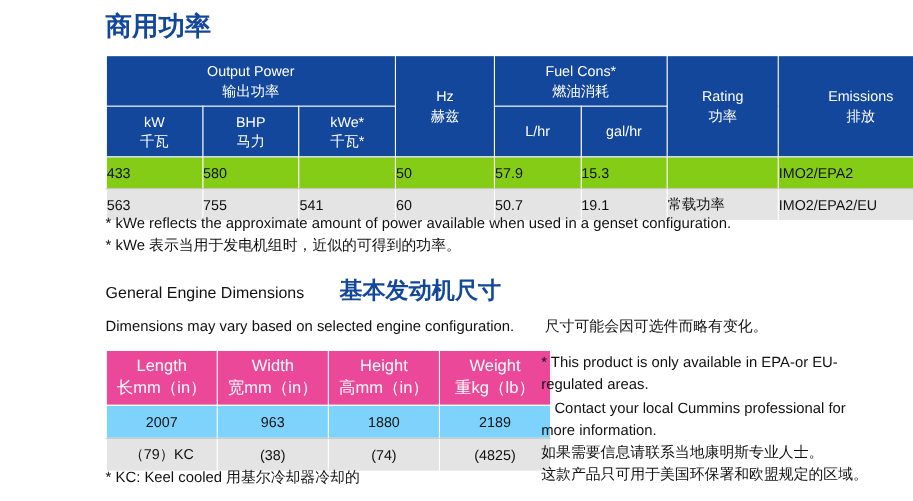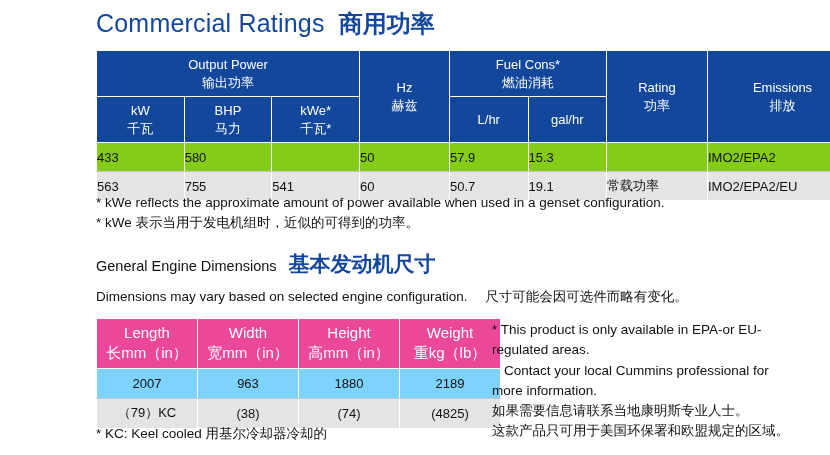--- a/index.html
+++ b/index.html
@@ -93,41 +93,41 @@
     color: #111111;
   }
 
   
   .dims-heading {
     position: absolute;
     left: 96px;
     top: 250px;
     display: flex;
     align-items: baseline;
-    gap: 12px;
+    gap: 32px;
   }
   .dims-en {
     font-size: 14.5px;
     color: #111111;
   }
   .dims-cn {
     font-size: 21px;
     font-weight: bold;
     color: #13479c;
   }
 
   .dims-sub {
     position: absolute;
     left: 96px;
     top: 288px;
     font-size: 13.5px;
     color: #111111;
   }
   .dims-sub .cn {
-    margin-left: 14px;
+    margin-left: 24px;
   }
 
   
   .dims {
     position: absolute;
     left: 96px;
     top: 318px;
     width: 384px;
     border-collapse: collapse;
     table-layout: fixed;
@@ -186,21 +186,20 @@
   .avail .indent {
     text-indent: 12px;
   }
 </style>
 </head>
 <body>
 
 <div class="page">
 
   <div class="title-row">
-    <span class="title-en">Commercial Ratings</span>
     <span class="title-cn">商用功率</span>
   </div>
 
   <table class="ratings">
     <thead>
       <tr>
         <th class="hdr" colspan="3" style="width:258px">
           <span>Output Power</span>
           <span class="cn">输出功率</span>
         </th>

